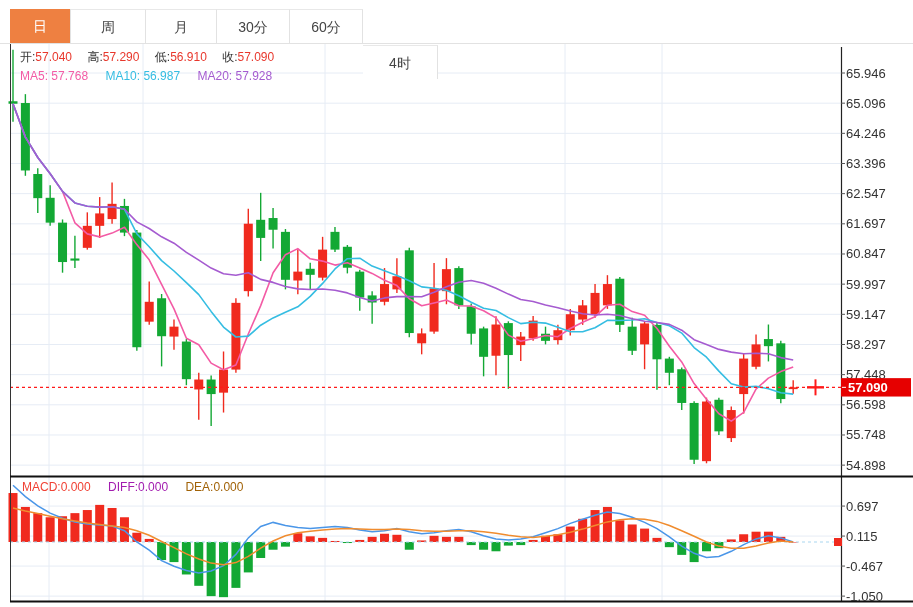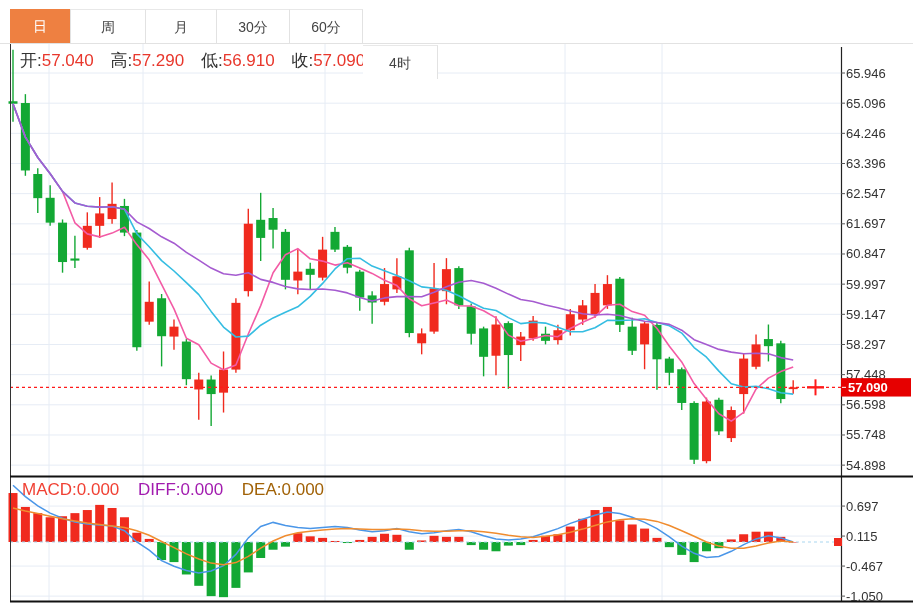--- a/index.html
+++ b/index.html
@@ -19,21 +19,21 @@
   .tab:nth-child(2){width:75px;}
   .tab:nth-child(3){width:71px;}
   .tab:nth-child(4){width:73px;}
   .tab:nth-child(5){width:73px;}
   .tab:nth-child(6){width:75px;margin-top:36px;}
   .tab:nth-child(7){width:72px;}
   .tab:nth-child(8){width:60px;}
   .tab-underline{position:absolute;left:0;top:43px;width:913px;height:1px;background:#e2e2e2;z-index:2;}
 
   
-  .txtrow{position:absolute;z-index:2;font-size:17px;white-space:nowrap;}
+  .txtrow{position:absolute;z-index:2;font-size:12px;white-space:nowrap;}
   .ohlc-row{left:20px;top:49px;}
   .ma-row{left:20px;top:69px;}
   .macd-row{left:22px;top:480px;}
   .lbl{color:#333;}
   .val-red{color:#e8372c;}
   .ma5{color:#f35ba5;}
   .ma10{color:#35bde2;}
   .ma20{color:#a55bd0;}
   .macd-red{color:#f04134;}
   .diff-blue{color:#a21caf;}
@@ -357,20 +357,25 @@
       </g>
     </svg>
 
   <div class="txtrow ohlc-row">
     <span class="lbl">开:</span><span class="val-red">57.040</span><span class="sp"></span>
     <span class="lbl">高:</span><span class="val-red">57.290</span><span class="sp"></span>
     <span class="lbl">低:</span><span class="val-red">56.910</span><span class="sp"></span>
     <span class="lbl">收:</span><span class="val-red">57.090</span>
   </div>
 
+  <div class="txtrow ma-row">
+    <span class="ma5">MA5:</span> <span class="ma5">57.768</span><span class="sp2"></span>
+    <span class="ma10">MA10:</span> <span class="ma10">56.987</span><span class="sp2"></span>
+    <span class="ma20">MA20:</span> <span class="ma20">57.928</span>
+  </div>
 
   <div class="txtrow macd-row">
     <span class="macd-red">MACD:</span><span class="macd-red">0.000</span><span class="sp2"></span>
     <span class="diff-blue">DIFF:</span><span class="diff-blue">0.000</span><span class="sp2"></span>
     <span class="dea-orange">DEA:</span><span class="dea-orange">0.000</span>
   </div>
 
 </div>
 
 </body></html>

